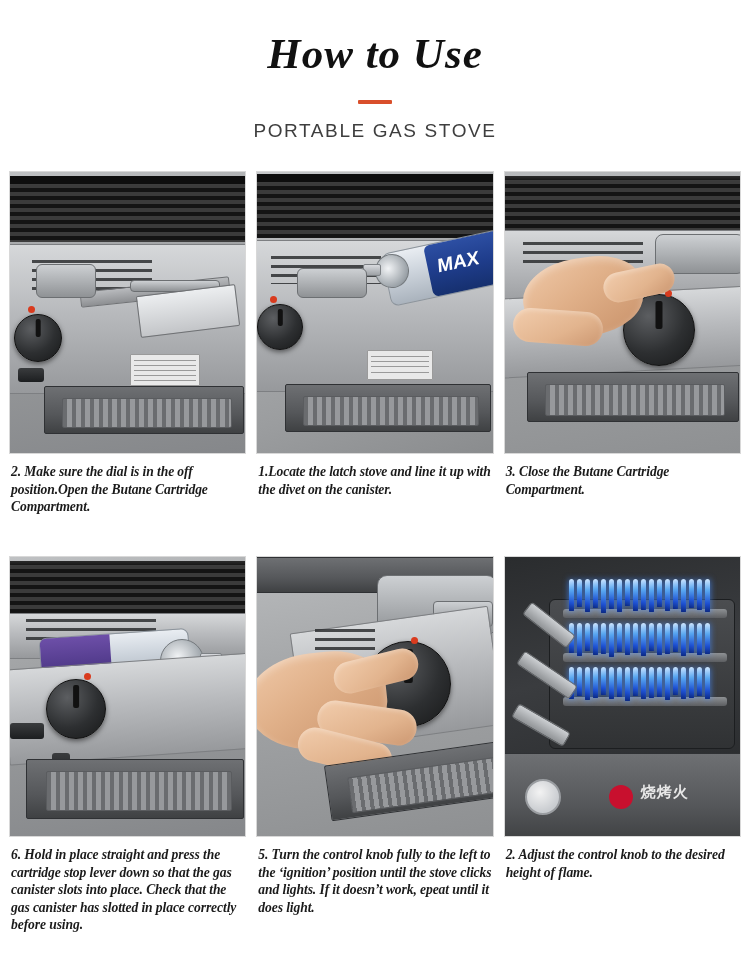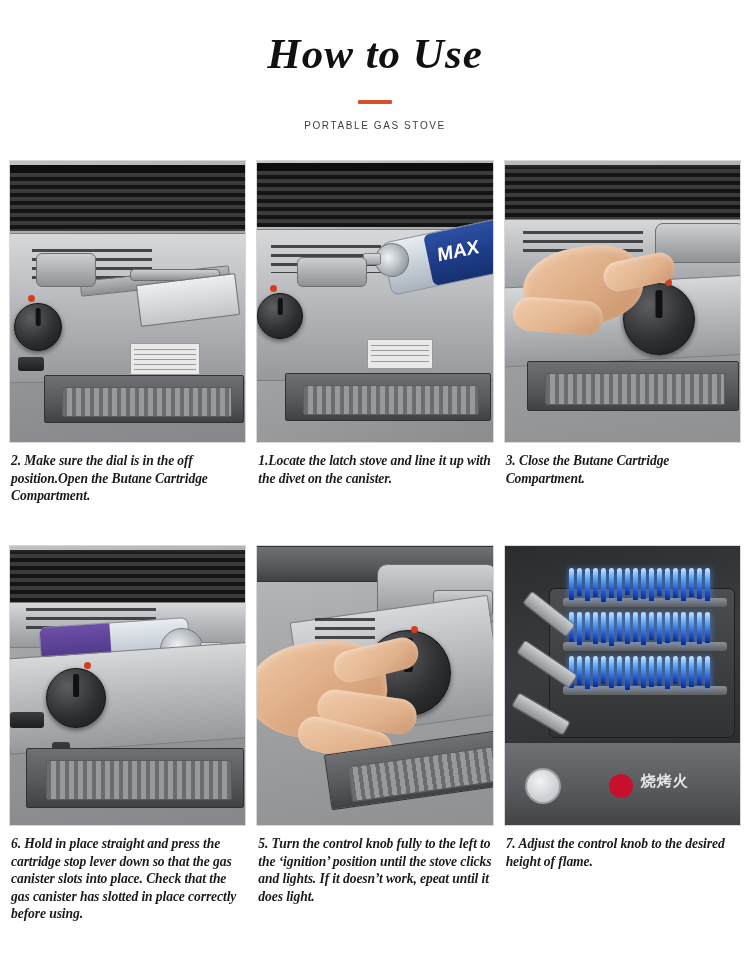--- a/index.html
+++ b/index.html
@@ -38,21 +38,21 @@
   }
   .title-rule {
     width: 34px;
     height: 4px;
     background: #d94f2b;
     margin: 23px auto 0 auto;
     border-radius: 1px;
   }
   .subtitle {
     margin-top: 16px;
-    font-size: 10px;
+    font-size: 19px;
     letter-spacing: 1.6px;
     color: #3e3e3e;
     font-family: "Liberation Sans", sans-serif;
   }
 
   
   .grid {
     margin: 29px 0 0 0;
     padding: 0 9px;
     display: grid;
@@ -506,17 +506,17 @@
           <div class="metal-arm" style="left:16px;top:60px;width:56px;height:16px;transform:rotate(38deg);"></div>
           <div class="metal-arm" style="left:10px;top:110px;width:64px;height:16px;transform:rotate(34deg);"></div>
           <div class="metal-arm" style="left:6px;top:160px;width:60px;height:16px;transform:rotate(30deg);"></div>
 
           <div class="body-panel dark" style="left:-4px;top:196px;width:250px;height:88px;"></div>
           <div class="red-badge" style="left:20px;top:222px;width:36px;height:36px;background:radial-gradient(circle at 40% 35%,#f3f3f3,#c9ccd0 70%);border:2px solid #9a9da1;"></div>
           <div class="red-badge" style="left:104px;top:228px;width:24px;height:24px;"></div>
           <div class="cn-text" style="left:136px;top:226px;">烧烤火</div>
         </div>
       </div>
-      <div class="caption">7. Adjust the control knob to the desired height of flame.</div>
+      <div class="caption">2. Adjust the control knob to the desired height of flame.</div>
     </div>
   </div>
 
 </div>
 
 </body></html>

